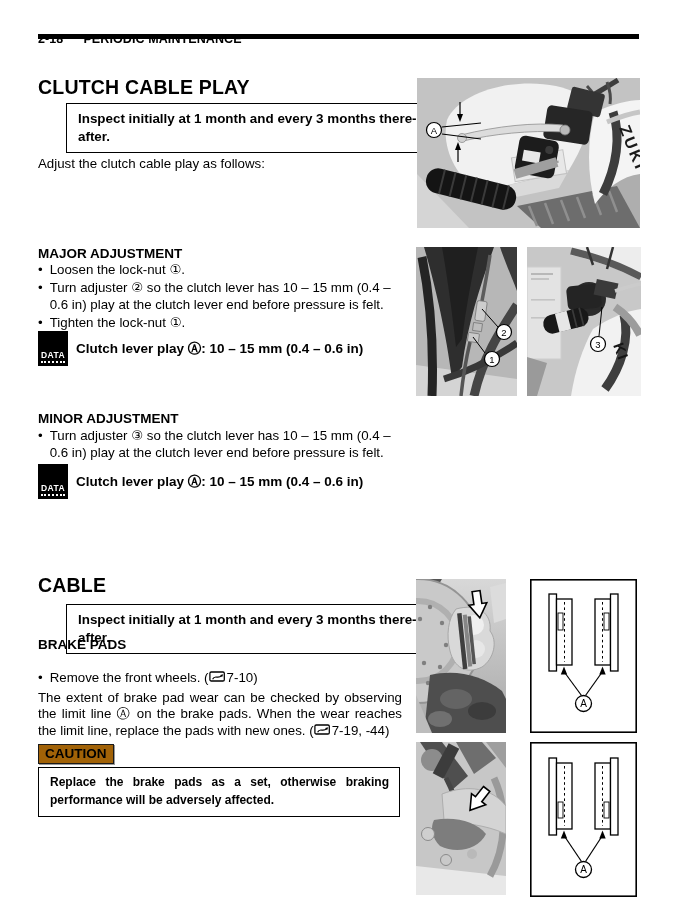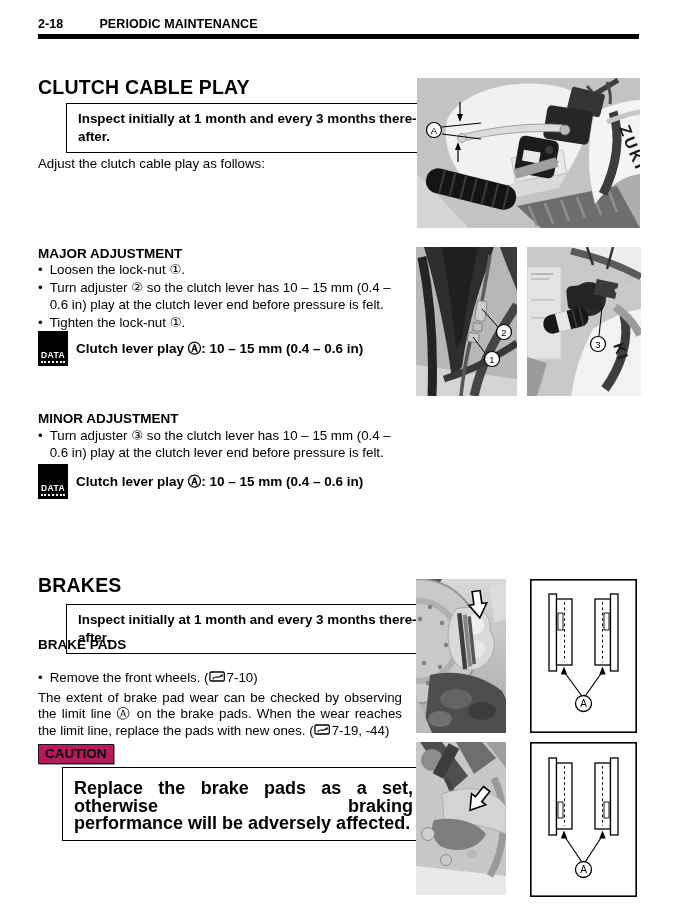--- a/index.html
+++ b/index.html
@@ -1,19 +1,19 @@
 <!DOCTYPE html>
 <html><head>
 <meta charset="utf-8">
 <style>
   html,body{margin:0;padding:0;background:#fff;}
   .page{position:relative;width:695px;height:915px;background:#ffffff;overflow:hidden;
         font-family:"Liberation Sans","DejaVu Sans",sans-serif;color:#000;}
   
-  .hdr{position:absolute;left:38px;top:17px;display:flex;gap:36px;
+  .hdr{position:absolute;left:38px;top:32px;display:flex;gap:20px;
        font-size:12.5px;font-weight:bold;letter-spacing:0.1px;}
   .hdr-rule{position:absolute;left:38px;top:34px;width:601px;height:5px;background:#000;}
   
   .h1{position:absolute;left:38px;font-size:19.5px;font-weight:bold;letter-spacing:0.2px;}
   .sub-h{position:absolute;left:38px;font-size:13.5px;font-weight:bold;}
   
   .notice{position:absolute;left:38px;width:339px;border:1.6px solid #000;
           padding:6px 10px 7px 11px;font-weight:bold;font-size:13.4px;line-height:17.5px;margin-left:28px;}
   .notice span{display:block;white-space:nowrap;}
   
@@ -23,23 +23,23 @@
   .bullet .b{flex:0 0 auto;}
   .para{position:absolute;left:38px;width:364px;font-size:13.3px;line-height:16.3px;text-align:justify;}
   
   .data-row{position:absolute;left:38px;display:flex;align-items:center;gap:8px;
             font-size:13.5px;font-weight:bold;}
   .data-badge{background:#000;color:#fff;font-size:8.5px;font-weight:bold;
               padding:20px 3px 3px;line-height:1;display:inline-block;}
   .data-badge-label{display:inline-block;border-bottom:2px dotted #fff;padding-bottom:1.5px;letter-spacing:0.4px;}
   
   .caution-badge{position:absolute;left:38px;border:1.6px solid #1a1a1a;box-shadow:1px 1px 0 #9a9a9a;
-                 padding:1px 6px 2px;font-weight:bold;font-size:13.5px;background:#be185d;}
+                 padding:1px 6px 2px;font-weight:bold;font-size:13.5px;background:#a16207;}
   .caution-box{position:absolute;left:38px;width:339px;border:1.6px solid #000;
-               padding:12px 10px 7px 11px;font-weight:bold;font-size:18px;line-height:17.5px;margin-left:24px;}
+               padding:6px 10px 7px 11px;font-weight:bold;font-size:12px;line-height:17.5px;}
   .caution-box .l1{display:block;text-align:justify;text-align-last:justify;}
   .caution-box .l2{display:block;}
   
   .fig{position:absolute;}
   .fig svg{display:block;}
   .ref-icon{display:inline-block;vertical-align:-1px;}
   svg text{font-family:"Liberation Sans","DejaVu Sans",sans-serif;}
 </style>
 </head>
 <body>
@@ -90,21 +90,21 @@
       <span class="b">•</span>
       <span>Turn adjuster ③ so the clutch lever has 10 – 15 mm (0.4 – 0.6 in) play at the clutch lever end before pressure is felt.</span>
     </div>
   </div>
 
   <div class="data-row" style="top:464px;">
     <span class="data-badge"><span class="data-badge-label">DATA</span></span>
     <span>Clutch lever play Ⓐ: 10 – 15 mm (0.4 – 0.6 in)</span>
   </div>
 
-  <div class="h1" style="top:574px;">BRAKES</div>
+  <div class="h1" style="top:574px;">CABLE</div>
 
   <div class="notice" style="top:604px;">
     <span>Inspect initially at 1 month and every 3 months there-</span>
     <span>after.</span>
   </div>
 
   <div class="sub-h" style="top:637px;">BRAKE PADS</div>
 
   <div class="bullets" style="top:670px;">
     <div class="bullet">

